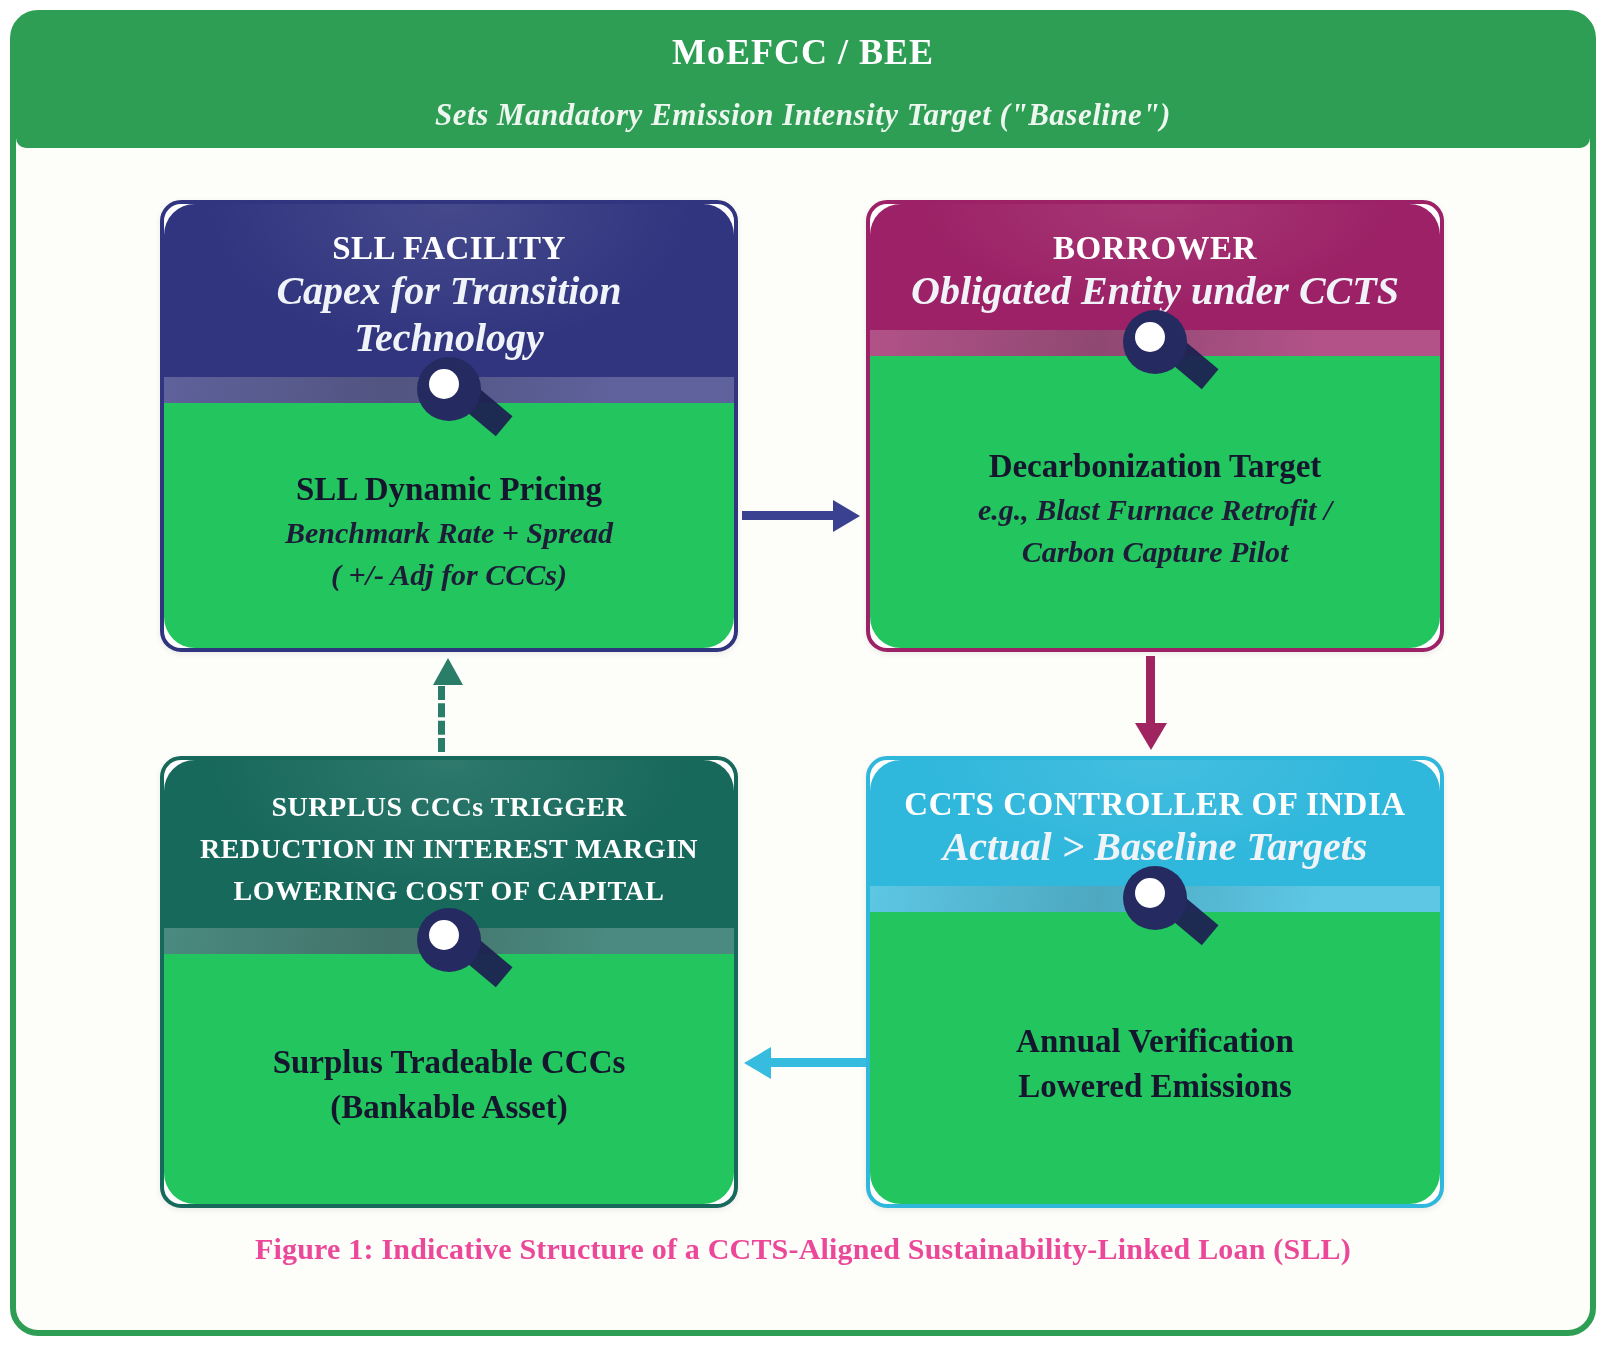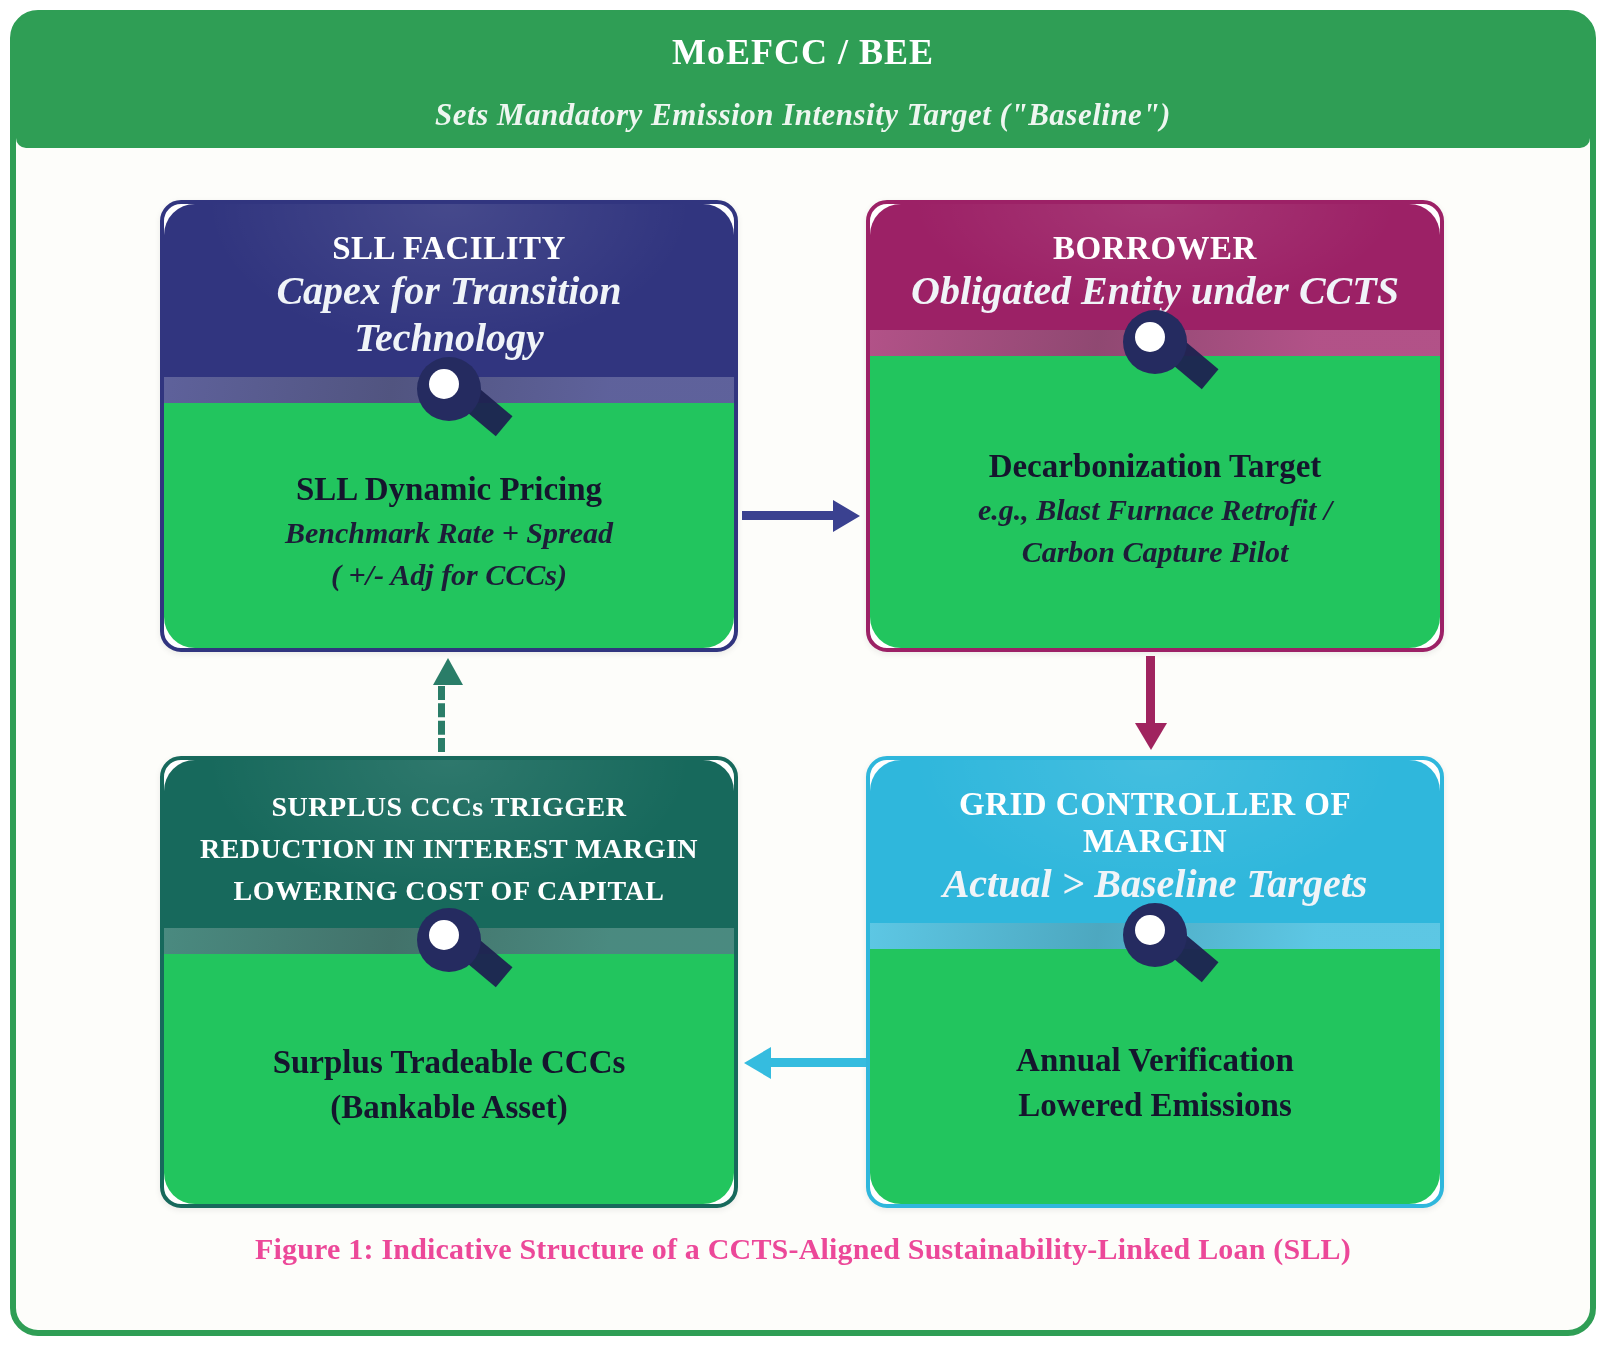--- a/index.html
+++ b/index.html
@@ -146,21 +146,21 @@
     <div class="card-body">
       <div class="pin-shadow"></div>
       <div class="pin"></div>
       <div class="b1">Surplus Tradeable CCCs</div>
       <div class="b1">(Bankable Asset)</div>
     </div>
   </div>
 
   <div class="card card-cyan pos-br">
     <div class="card-header">
-      <div class="h1">GRID CONTROLLER OF MARGIN</div>
+      <div class="h1">CCTS CONTROLLER OF INDIA</div>
       <div class="h2">Actual &gt; Baseline Targets</div>
     </div>
     <div class="card-band"></div>
     <div class="card-body">
       <div class="pin-shadow"></div>
       <div class="pin"></div>
       <div class="b1">Annual Verification</div>
       <div class="b1">Lowered Emissions</div>
     </div>
   </div>

